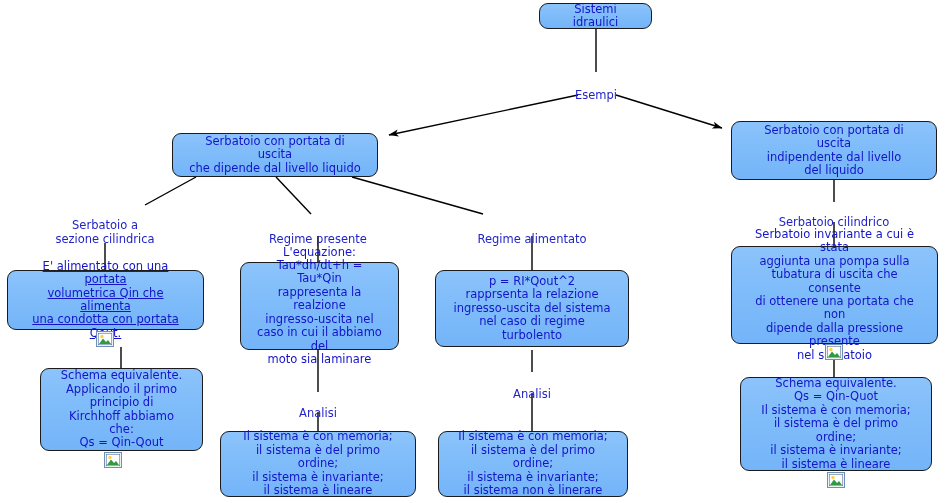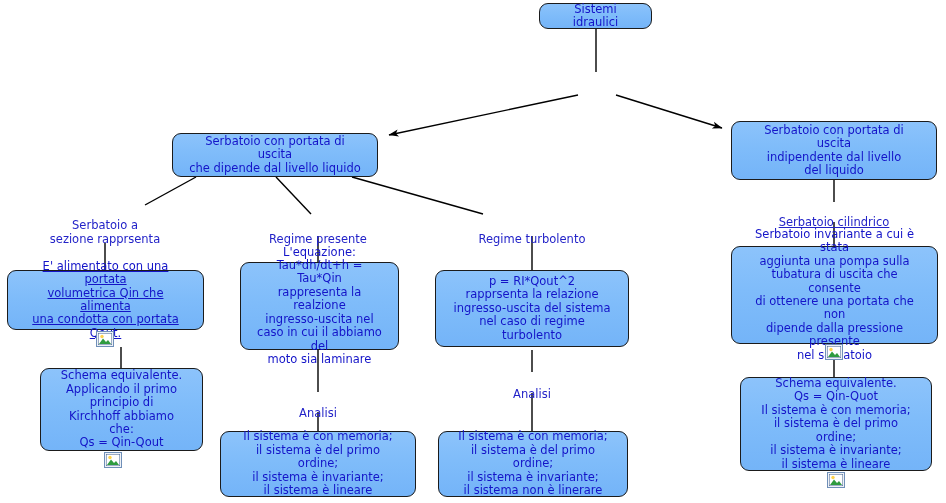--- a/index.html
+++ b/index.html
@@ -211,35 +211,38 @@
 il sistema è lineare</span>
   </div>
   <div class="img-icon" style="left:827px; top:472px;">
     <svg width="14" height="12" viewBox="0 0 14 12">
       <rect x="0" y="0" width="14" height="12" fill="#ffffff" stroke="#3a5a8a" stroke-width="1"></rect>
       <circle cx="4" cy="3.5" r="1.7" fill="#ffd24a"></circle>
       <path d="M1 11 L5 5.5 L8 9 L10 7 L13 11 Z" fill="#2f9b3f"></path>
     </svg>
   </div>
 
+  <div class="link-label" style="left:546px; top:76px; width:100px;">
+    <span>Esempi</span>
+  </div>
 
   <div class="link-label" style="left:45px; top:206px; width:120px;">
     <span>Serbatoio a
-sezione rapprsenta</span>
+sezione cilindrica</span>
   </div>
 
   <div class="link-label" style="left:258px; top:220px; width:120px;">
     <span>Regime presente</span>
   </div>
 
   <div class="link-label" style="left:471px; top:220px; width:122px;">
-    <span>Regime turbolento</span>
-  </div>
-
-  <div class="link-label" style="left:768px; top:203px; width:132px;text-decoration:underline;">
+    <span>Regime alimentato</span>
+  </div>
+
+  <div class="link-label" style="left:768px; top:203px; width:132px;">
     <span>Serbatoio cilindrico</span>
   </div>
 
   <div class="link-label" style="left:288px; top:394px; width:60px;">
     <span>Analisi</span>
   </div>
 
   <div class="link-label" style="left:502px; top:375px; width:60px;">
     <span>Analisi</span>
   </div>

